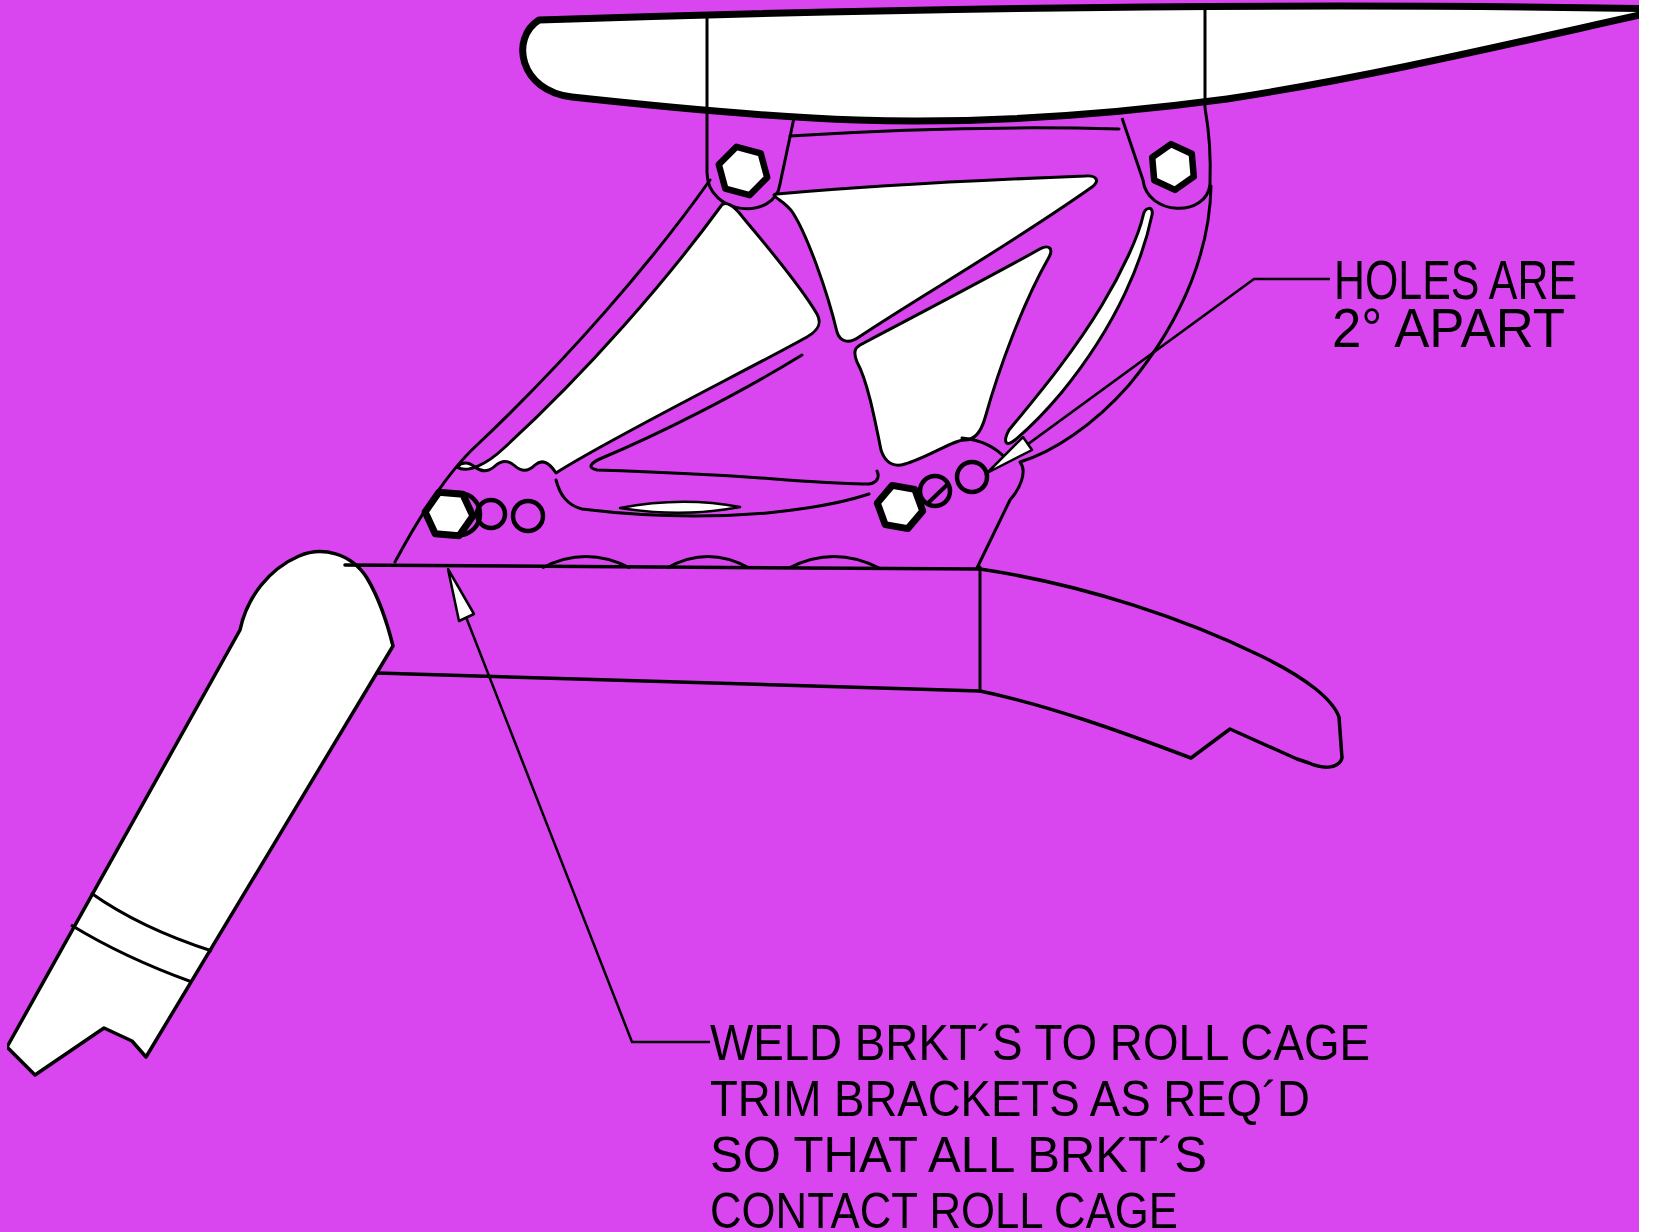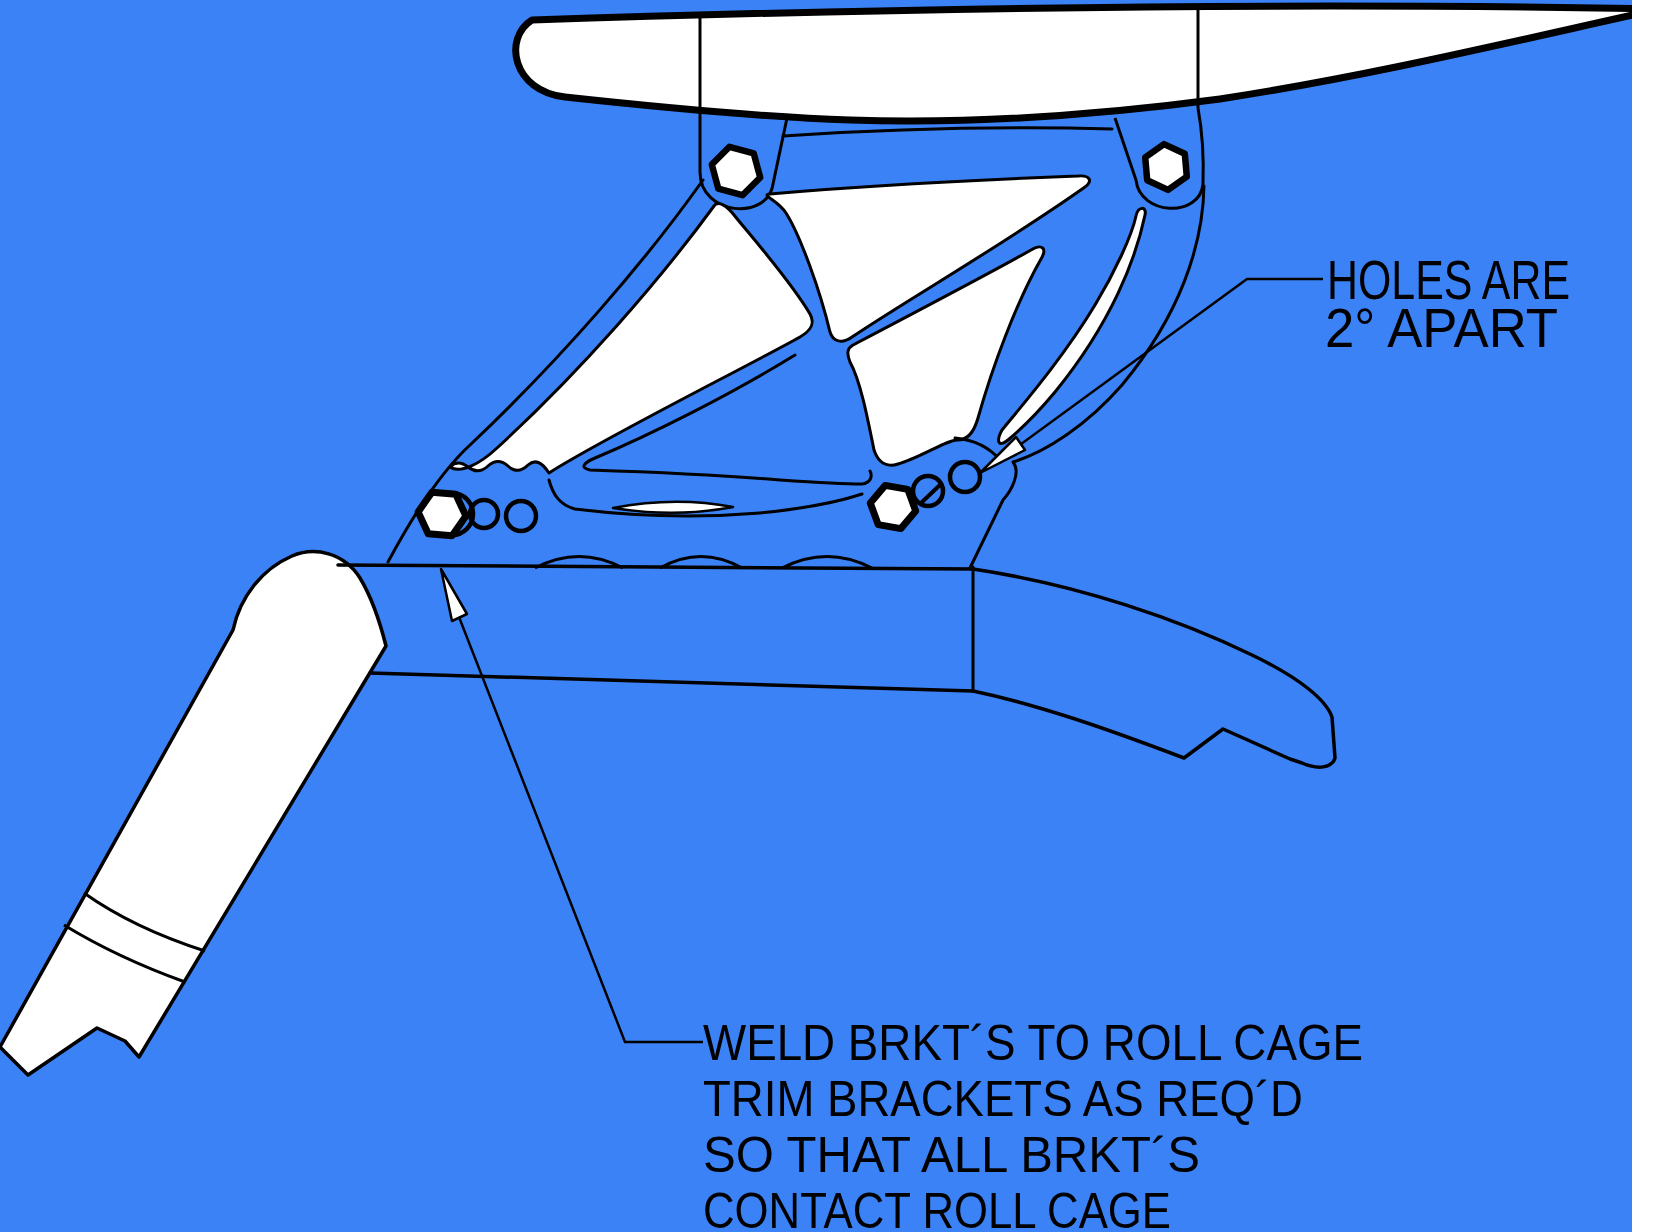--- a/index.html
+++ b/index.html
@@ -1,17 +1,17 @@
 <!DOCTYPE html>
 <html><head>
 <meta charset="utf-8">
 <style>
   html,body{margin:0;padding:0;background:#ffffff;}
-  .stage{position:relative;width:1632px;height:1232px;background:#3b82f6;overflow:hidden;
-         font-family:"Liberation Sans",sans-serif;}
+  .stage{position:relative;width:1632px;height:1232px;background:#d946ef;overflow:hidden;
+         font-family:"Liberation Sans",sans-serif;padding-left:7px;}
   svg{display:block}
   .cad-text{fill:#000;font-family:"Liberation Sans","DejaVu Sans",sans-serif;font-weight:400;}
 </style>
 </head>
 <body>
 
 <div class="stage">
 <svg viewBox="0 0 1672 1232" width="1672" height="1232">
 
   <g>

